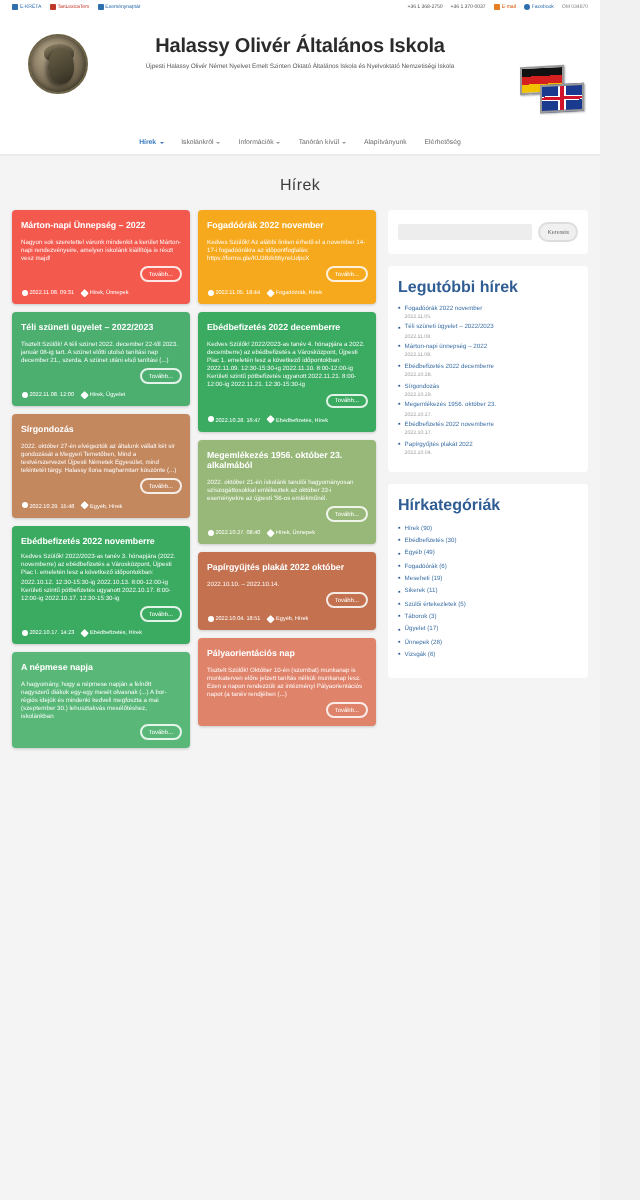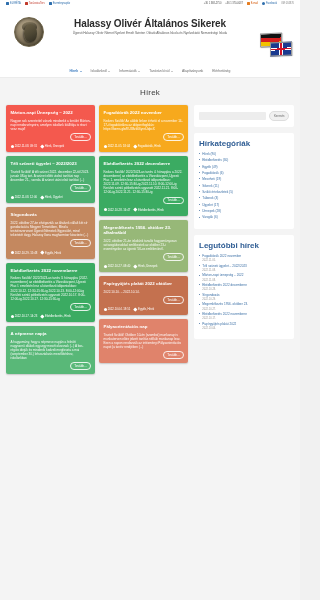--- a/index.html
+++ b/index.html
@@ -168,21 +168,21 @@
         <span class="tb-txt" style="color:#888">OM 034870</span>
       </span>
     </div>
   </div>
 
   <div class="header">
     <div class="logo">
       <div class="hair"></div>
       <div class="face"></div>
     </div>
-    <div class="site-title">Halassy Olivér Általános Sikerek</div>
+    <div class="site-title">Halassy Olivér Általános Iskola</div>
     <div class="site-sub">Újpesti Halassy Olivér Német Nyelvet Emelt Szinten Oktató Általános Iskola és Nyelvoktató Nemzetiségi Iskola</div>
     <div class="flags">
       <div class="flag flag-de"></div>
       <div class="flag flag-uk"></div>
     </div>
   </div>
 
   <div class="nav">
     <span class="nav-item active">
       <span>Hírek</span>
@@ -374,20 +374,82 @@
     <div class="sidebar">
 
       <div class="widget">
         <div class="search-row">
           <input class="search-input" type="text" placeholder="" style="">
           <button class="search-btn">Keresés</button>
         </div>
       </div>
 
       <div class="widget">
+        <div class="widget-title">Legutóbbi hírek</div>
+        <ul class="wlist" id="recent-list">
+            <li>
+              <span class="bullet">▪</span>
+              <span class="witem">
+                <span class="witem-label">Fogadóórák 2022 november</span>
+                <span class="witem-date">2022.11.05.</span>
+              </span>
+            </li>
+            <li>
+              <span class="bullet">▪</span>
+              <span class="witem">
+                <span class="witem-label">Téli szüneti ügyelet – 2022/2023</span>
+                <span class="witem-date">2022.11.08.</span>
+              </span>
+            </li>
+            <li>
+              <span class="bullet">▪</span>
+              <span class="witem">
+                <span class="witem-label">Márton-napi ünnepség – 2022</span>
+                <span class="witem-date">2022.11.08.</span>
+              </span>
+            </li>
+            <li>
+              <span class="bullet">▪</span>
+              <span class="witem">
+                <span class="witem-label">Ebédbefizetés 2022 decemberre</span>
+                <span class="witem-date">2022.10.28.</span>
+              </span>
+            </li>
+            <li>
+              <span class="bullet">▪</span>
+              <span class="witem">
+                <span class="witem-label">Sírgondozás</span>
+                <span class="witem-date">2022.10.29.</span>
+              </span>
+            </li>
+            <li>
+              <span class="bullet">▪</span>
+              <span class="witem">
+                <span class="witem-label">Megemlékezés 1956. október 23.</span>
+                <span class="witem-date">2022.10.27.</span>
+              </span>
+            </li>
+            <li>
+              <span class="bullet">▪</span>
+              <span class="witem">
+                <span class="witem-label">Ebédbefizetés 2022 novemberre</span>
+                <span class="witem-date">2022.10.17.</span>
+              </span>
+            </li>
+            <li>
+              <span class="bullet">▪</span>
+              <span class="witem">
+                <span class="witem-label">Papírgyűjtés plakát 2022</span>
+                <span class="witem-date">2022.10.04.</span>
+              </span>
+            </li>
+          </ul>
+      </div>
+
+      <div class="widget">
         <div class="widget-title">Hírkategóriák</div>
         <ul class="wlist" id="cat-list">
             <li>
               <span class="bullet">▪</span>
               <span class="wcat">Hírek (90)</span>
             </li>
             <li>
               <span class="bullet">▪</span>
               <span class="wcat">Ebédbefizetés (30)</span>
             </li>
@@ -419,81 +481,19 @@
               <span class="bullet">▪</span>
               <span class="wcat">Ügyelet (17)</span>
             </li>
             <li>
               <span class="bullet">▪</span>
               <span class="wcat">Ünnepek (28)</span>
             </li>
             <li>
               <span class="bullet">▪</span>
               <span class="wcat">Vizsgák (6)</span>
-            </li>
-          </ul>
-      </div>
-
-      <div class="widget">
-        <div class="widget-title">Legutóbbi hírek</div>
-        <ul class="wlist" id="recent-list">
-            <li>
-              <span class="bullet">▪</span>
-              <span class="witem">
-                <span class="witem-label">Fogadóórák 2022 november</span>
-                <span class="witem-date">2022.11.05.</span>
-              </span>
-            </li>
-            <li>
-              <span class="bullet">▪</span>
-              <span class="witem">
-                <span class="witem-label">Téli szüneti ügyelet – 2022/2023</span>
-                <span class="witem-date">2022.11.08.</span>
-              </span>
-            </li>
-            <li>
-              <span class="bullet">▪</span>
-              <span class="witem">
-                <span class="witem-label">Márton-napi ünnepség – 2022</span>
-                <span class="witem-date">2022.11.08.</span>
-              </span>
-            </li>
-            <li>
-              <span class="bullet">▪</span>
-              <span class="witem">
-                <span class="witem-label">Ebédbefizetés 2022 decemberre</span>
-                <span class="witem-date">2022.10.28.</span>
-              </span>
-            </li>
-            <li>
-              <span class="bullet">▪</span>
-              <span class="witem">
-                <span class="witem-label">Sírgondozás</span>
-                <span class="witem-date">2022.10.29.</span>
-              </span>
-            </li>
-            <li>
-              <span class="bullet">▪</span>
-              <span class="witem">
-                <span class="witem-label">Megemlékezés 1956. október 23.</span>
-                <span class="witem-date">2022.10.27.</span>
-              </span>
-            </li>
-            <li>
-              <span class="bullet">▪</span>
-              <span class="witem">
-                <span class="witem-label">Ebédbefizetés 2022 novemberre</span>
-                <span class="witem-date">2022.10.17.</span>
-              </span>
-            </li>
-            <li>
-              <span class="bullet">▪</span>
-              <span class="witem">
-                <span class="witem-label">Papírgyűjtés plakát 2022</span>
-                <span class="witem-date">2022.10.04.</span>
-              </span>
             </li>
           </ul>
       </div>
 
     </div>
   </div>
 </div>
 
 </body></html>

